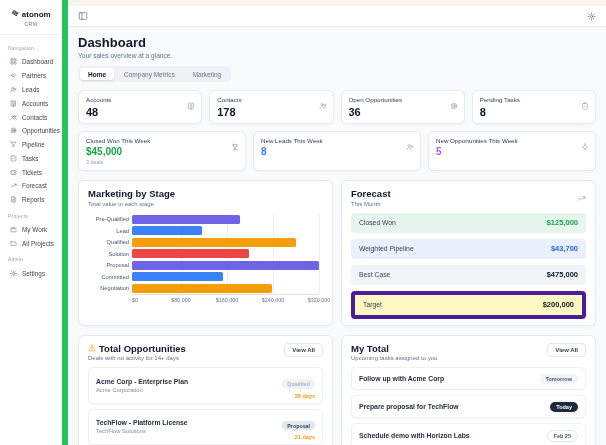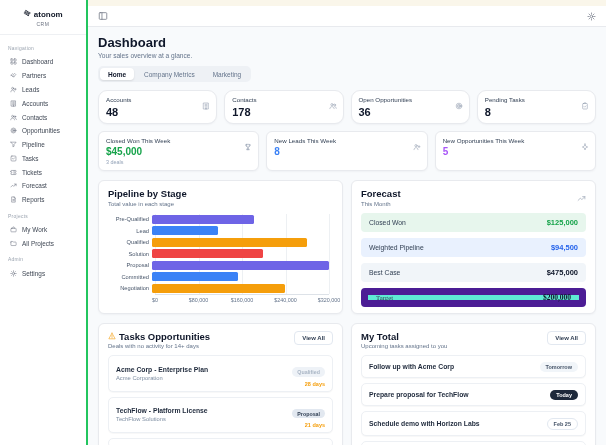--- a/index.html
+++ b/index.html
@@ -1,20 +1,20 @@
 <!DOCTYPE html>
 <html><head>
 <meta charset="utf-8">
 <style>
   * { margin:0; padding:0; box-sizing:border-box; }
   body { font-family:"Liberation Sans", sans-serif; background:#e5e7eb; }
   .app { width:606px; height:445px; display:flex; background:#f8fafc; overflow:hidden; position:relative; }
 
   
-  .sidebar { width:88px; flex-shrink:0; background:#fff; border-right:2px solid #22c55e; overflow:hidden; }
+  .sidebar { width:68px; flex-shrink:0; background:#fff; border-right:6px solid #22c55e; overflow:hidden; }
   .logo { padding:9px 4px 7px; text-align:center; border-bottom:1px solid #eef0f3; }
   .logo-row { display:flex; align-items:center; justify-content:center; gap:2.5px; font-size:8px; font-weight:bold; color:#111827; }
   .logo-sub { font-size:5px; color:#6b7280; margin-top:2px; letter-spacing:.6px; }
   .nav { padding:4px 8px; }
   .nav-label { font-size:4.9px; color:#9aa3af; margin:7px 0 4px; letter-spacing:.3px; }
   .nav-item { display:flex; align-items:center; gap:5px; padding:3.4px 2px; color:#3f4754; font-size:6.4px; border-radius:3px; cursor:pointer; white-space:nowrap; }
   .nav-item .ic { color:#6b7280; flex-shrink:0; }
 
   
   .main { flex:1; min-width:0; display:flex; flex-direction:column; }
@@ -26,21 +26,21 @@
   .page-title { font-size:13px; font-weight:bold; color:#0f172a; }
   .page-sub { font-size:6.6px; color:#64748b; margin-top:2px; }
 
   .tabs { display:inline-flex; background:#eef1f5; border-radius:5px; padding:2px; margin-top:7px; gap:2px; }
   .tab { font-size:6.5px; padding:2.6px 8px; border-radius:4px; color:#64748b; cursor:pointer; white-space:nowrap; }
   .tab.active { background:#fff; color:#0f172a; font-weight:bold; box-shadow:0 1px 2px rgba(0,0,0,.1); }
 
   .card { background:#fff; border:1px solid #e8eaee; border-radius:6px; box-shadow:0 1px 2px rgba(16,24,40,.04); }
 
   .stats { display:grid; grid-template-columns:repeat(4,1fr); gap:7px; margin-top:8px; }
-  .stat { padding:5px 7px; position:relative;border-radius:9px; }
+  .stat { padding:5px 7px; position:relative; }
   .stat-label { font-size:6.2px; color:#334155; }
   .stat-value { font-size:11px; font-weight:bold; color:#0f172a; margin-top:2.5px; }
   .stat .corner { position:absolute; top:5px; right:6px; color:#98a2b3; }
 
   .week { display:grid; grid-template-columns:repeat(3,1fr); gap:7px; margin-top:7px; }
   .week-card { padding:5px 7px; position:relative; min-height:40px; }
   .week-value { font-size:10px; font-weight:bold; margin-top:2.5px; }
   .week-sub { font-size:5.4px; color:#94a3b8; margin-top:2px; }
 
   .panels { display:grid; grid-template-columns:1fr 1fr; gap:8px; margin-top:9px; }
@@ -56,27 +56,27 @@
   .cgrid i { position:absolute; top:0; bottom:0; width:1px; background:#edf0f3; }
   .crow { display:flex; align-items:center; height:11.5px; position:relative; }
   .clabel { width:44px; flex-shrink:0; text-align:right; font-size:5.7px; color:#475569; padding-right:3px; white-space:nowrap; }
   .ctrack { flex:1; margin-right:4px; position:relative; height:9px; }
   .cbar { position:absolute; left:0; top:0; height:100%; border-radius:1.5px; }
   .caxis { position:relative; height:9px; margin-left:47px; margin-right:4px; border-top:1px solid #dde2e8; }
   .caxis span { position:absolute; top:2px; transform:translateX(-50%); font-size:5.4px; color:#64748b; white-space:nowrap; }
 
   
   .f-rows { margin-top:3px; }
-  .f-row { display:flex; justify-content:space-between; align-items:center; height:19px; border-radius:4px; padding:0 8px; margin-top:6px; }
+  .f-row { display:flex; justify-content:space-between; align-items:center; height:19px; border-radius:4px; padding:10px 8px; margin-top:6px; }
   .f-label { font-size:6.8px; color:#334155; }
   .f-value { font-size:7.5px; font-weight:bold; }
   .f-green { background:#e7f6ed; } .f-green .f-value { color:#16a34a; }
   .f-blue { background:#e9f1fe; } .f-blue .f-value { color:#2563eb; }
   .f-gray { background:#f1f5f9; } .f-gray .f-value { color:#0f172a; }
-  .f-plain { background:#5eead4; border:7px solid #4c1d95;font-family:Liberation Serif, serif; } .f-plain .f-value { color:#0f172a; }
+  .f-plain { background:#fef9c3; border:4px solid #4c1d95; } .f-plain .f-value { color:#0f172a; }
 
   .bottom { display:grid; grid-template-columns:1fr 1fr; gap:8px; margin-top:9px; }
   .panel-head { display:flex; justify-content:space-between; align-items:flex-start; }
   .viewall { font-size:6px; font-weight:bold; padding:3px 7px; border:1px solid #e2e8f0; border-radius:4px; background:#fff; color:#334155; cursor:pointer; }
   .list { margin-top:6px; display:flex; flex-direction:column; gap:5px; }
   .li { border:1px solid #edf0f4; border-radius:5px; padding:4px 7px; display:flex; justify-content:space-between; align-items:center; background:#fff; box-shadow:0 1px 1px rgba(16,24,40,.03); cursor:pointer; }
   .li-title { font-size:6.8px; font-weight:bold; color:#1e293b; }
   .li-sub { font-size:5.8px; color:#7d8da1; margin-top:2px; }
   .li-right { text-align:right; flex-shrink:0; margin-left:6px; }
   .badge { display:inline-block; font-size:5.3px; font-weight:bold; padding:1.8px 5px; border-radius:6px; background:#eef2f7; color:#aab6c5; white-space:nowrap; }
@@ -317,21 +317,21 @@
 
     <span class="corner" style="position:absolute;top:5px;right:6px;color:#98a2b3;"><svg class="ic" width="8" height="8" viewBox="0 0 24 24" fill="none" stroke="currentColor" stroke-width="1.8" stroke-linecap="round" stroke-linejoin="round">
                 <path d="M12 3l2.2 6.3L20 12l-5.8 2.7L12 21l-2.2-6.3L4 12l5.8-2.7L12 3z"></path>
               </svg></span>
   </div>
         </div>
 
       <div class="panels">
 
         <div class="card panel">
-          <div class="panel-title">Pipeline by Stage</div>
+          <div class="panel-title">Marketing by Stage</div>
           <div class="panel-sub">Total value in each stage</div>
           <div class="chart">
             <div class="chart-plot" id="chart-plot">
                 <div class="cgrid">
                   <i style="left:0%"></i>
                   <i style="left:25%"></i>
                   <i style="left:50%"></i>
                   <i style="left:75%"></i>
                   <i style="left:100%"></i>
                 </div>
@@ -395,21 +395,21 @@
                 <path d="M3 17l6-6 4 4 8-8"></path>
                 <path d="M15 7h6v6"></path>
               </svg></span>
           <div class="f-rows" id="forecast-rows">
   <div class="f-row f-green">
     <span class="f-label">Closed Won</span>
     <span class="f-value">$125,000</span>
   </div>
   <div class="f-row f-blue">
     <span class="f-label">Weighted Pipeline</span>
-    <span class="f-value">$94,500</span>
+    <span class="f-value">$43,700</span>
   </div>
   <div class="f-row f-gray">
     <span class="f-label">Best Case</span>
     <span class="f-value">$475,000</span>
   </div>
   <div class="f-row f-plain">
     <span class="f-label">Target</span>
     <span class="f-value">$200,000</span>
   </div>
             </div>
@@ -419,21 +419,21 @@
       <div class="bottom">
 
         <div class="card panel">
           <div class="panel-head">
             <div>
               <div class="panel-title">
                 <span id="warn-icon-slot" class="warn"><svg class="ic" width="8" height="8" viewBox="0 0 24 24" fill="none" stroke="currentColor" stroke-width="1.8" stroke-linecap="round" stroke-linejoin="round">
                       <path d="M12 3.5L2.5 20.5h19L12 3.5z"></path>
                       <path d="M12 10v5M12 17.5v.5"></path>
                     </svg></span>
-                <span>Tasks Opportunities</span>
+                <span>Total Opportunities</span>
               </div>
               <div class="panel-sub">Deals with no activity for 14+ days</div>
             </div>
             <button class="viewall">View All</button>
           </div>
           <div class="list" id="stale-list">
   <div class="li">
     <div>
       <div class="li-title">Acme Corp - Enterprise Plan</div>
       <div class="li-sub">Acme Corporation</div>

